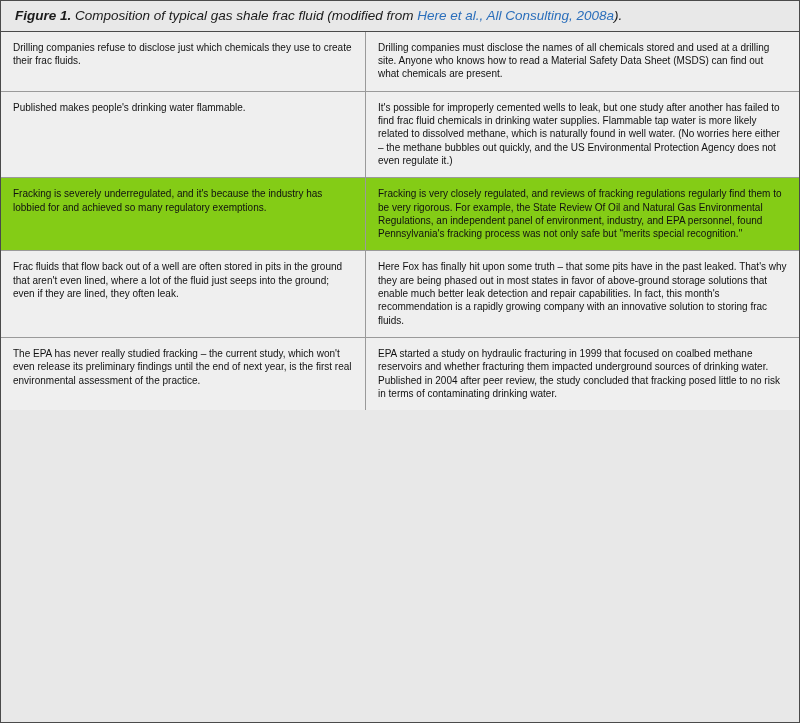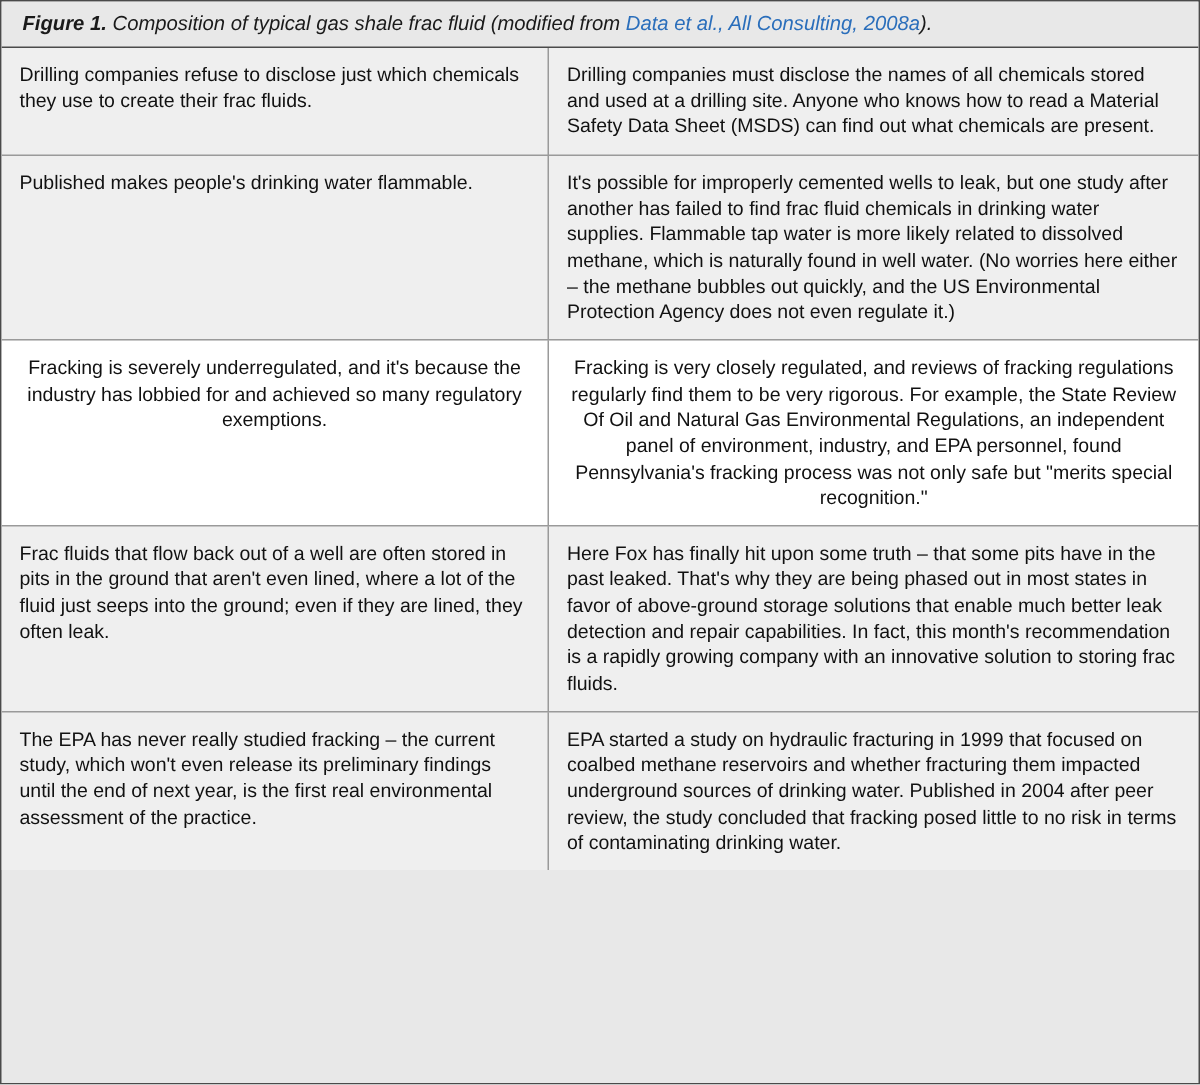--- a/index.html
+++ b/index.html
@@ -41,53 +41,52 @@
     font-style: italic;
   }
   table.frac-table {
     width: 100%;
     border-collapse: collapse;
     table-layout: fixed;
   }
   table.frac-table td {
     vertical-align: top;
     padding: 9px 12px 10px 12px;
-    font-size: 13px;
+    font-size: 10px;
     line-height: 1.33;
     color: #111111;
     border-bottom: 1px solid #9a9a9a;
     border-right: 1px solid #9a9a9a;
   }
   table.frac-table td:last-child {
     border-right: none;
   }
   table.frac-table tr:last-child td {
     border-bottom: none;
   }
   table.frac-table td.col-left {
     width: 340px;
   }
   .row-light td {
     background: #efefef;
   }
   .row-dark td {
-    background: #ffffff;
-    text-align: center;
+    background: #84cc16;
   }
   p.cell-p {
     margin: 0;
   }
 </style>
 </head>
 <body>
 
 <div class="figure-wrap">
 
   <div class="caption">
-    <span class="fignum">Figure 1.</span><span> Composition of typical gas shale frac fluid (modified from </span><span class="cite">Data et al., All Consulting, 2008a</span><span>).</span>
+    <span class="fignum">Figure 1.</span><span> Composition of typical gas shale frac fluid (modified from </span><span class="cite">Here et al., All Consulting, 2008a</span><span>).</span>
   </div>
 
   <table class="frac-table">
     <tbody>
       <tr class="row-light">
         <td class="col-left">
           <p class="cell-p">Drilling companies refuse to disclose just which chemicals they use to create their frac fluids.</p>
         </td>
         <td class="col-right">
           <p class="cell-p">Drilling companies must disclose the names of all chemicals stored and used at a drilling site. Anyone who knows how to read a Material Safety Data Sheet (MSDS) can find out what chemicals are present.</p>

